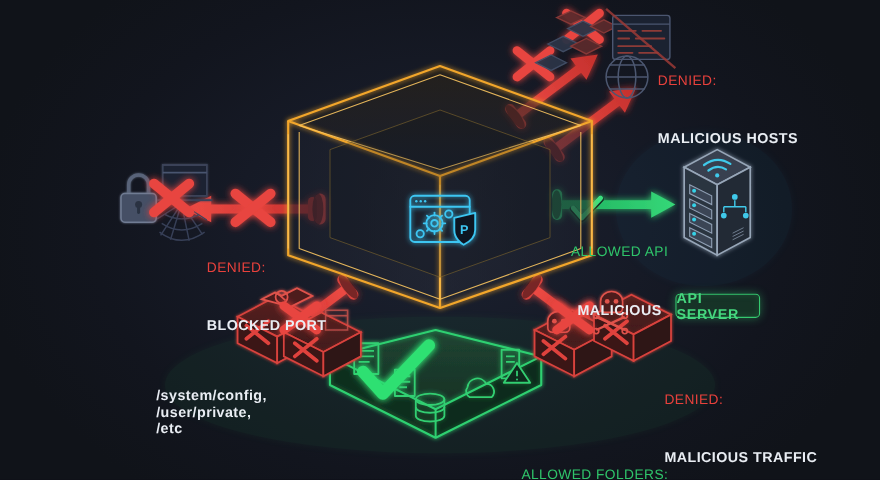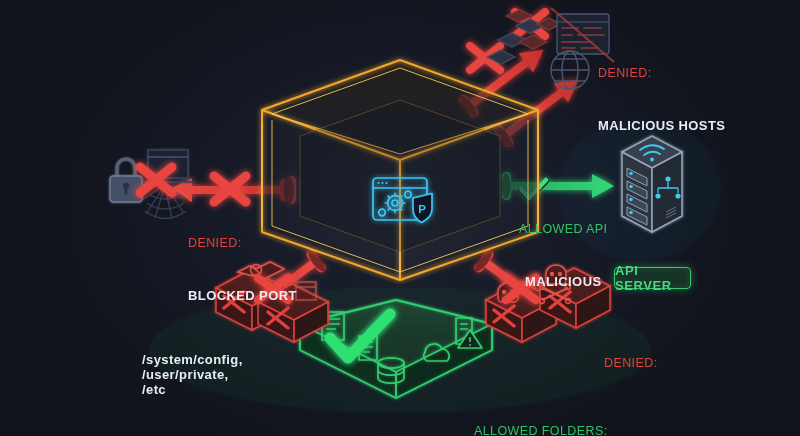--- a/index.html
+++ b/index.html
@@ -465,20 +465,21 @@
   </div>
 
   <div class="lbl red" style="left:142px;top:314px;">
     <span class="bd">/system/config,
 /user/private,
 /etc</span>
   </div>
 
   <div class="lbl red" style="left:604px;top:318px;">
     <span class="hd">DENIED:</span>
+    <span class="bd">MALICIOUS TRAFFIC</span>
   </div>
 
   <div class="lbl green" style="left:474px;top:386px;">
     <span class="hd">ALLOWED FOLDERS:</span>
     
   </div>
 
   <div id="apiServerTag">API SERVER</div>
 
 </div>

